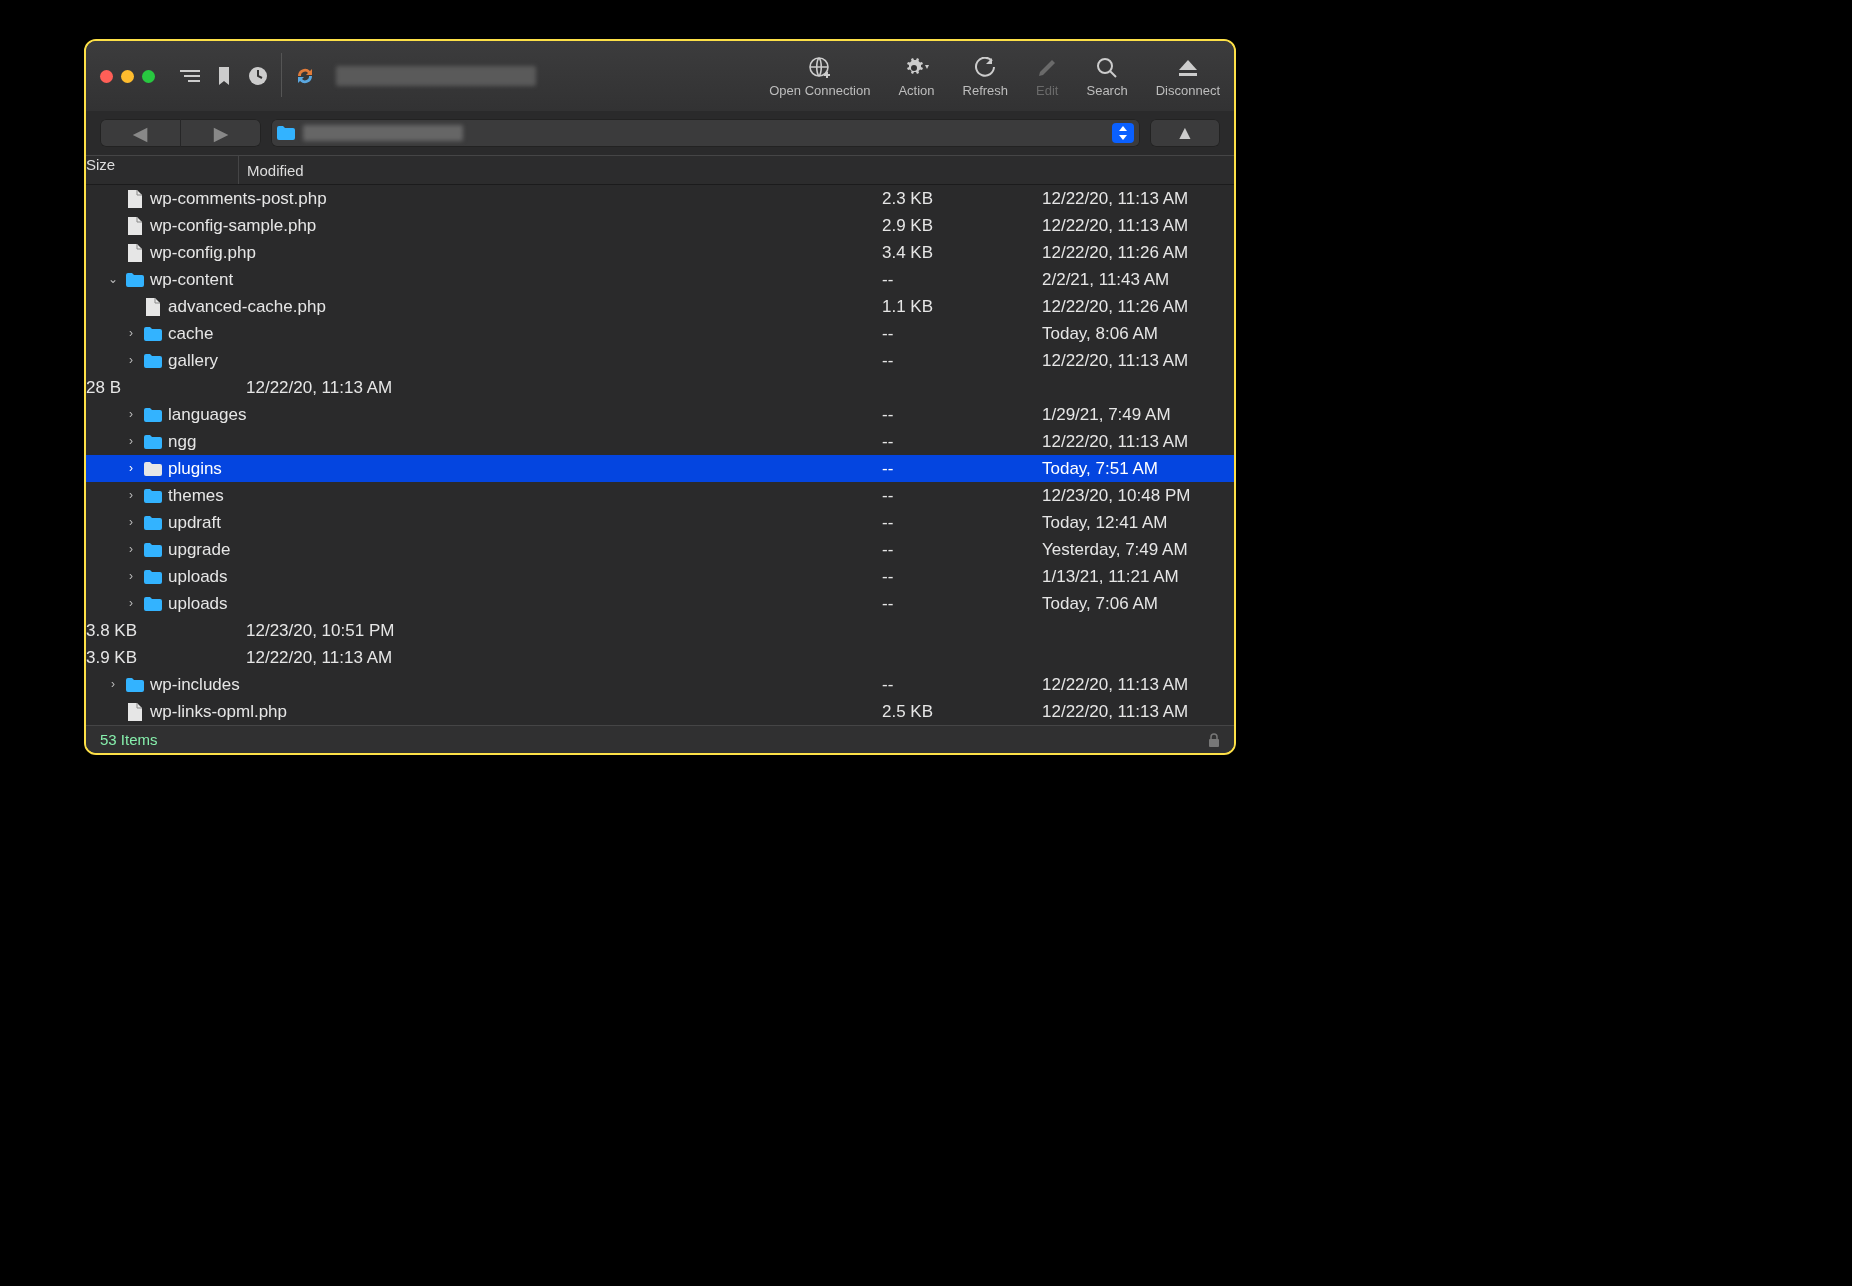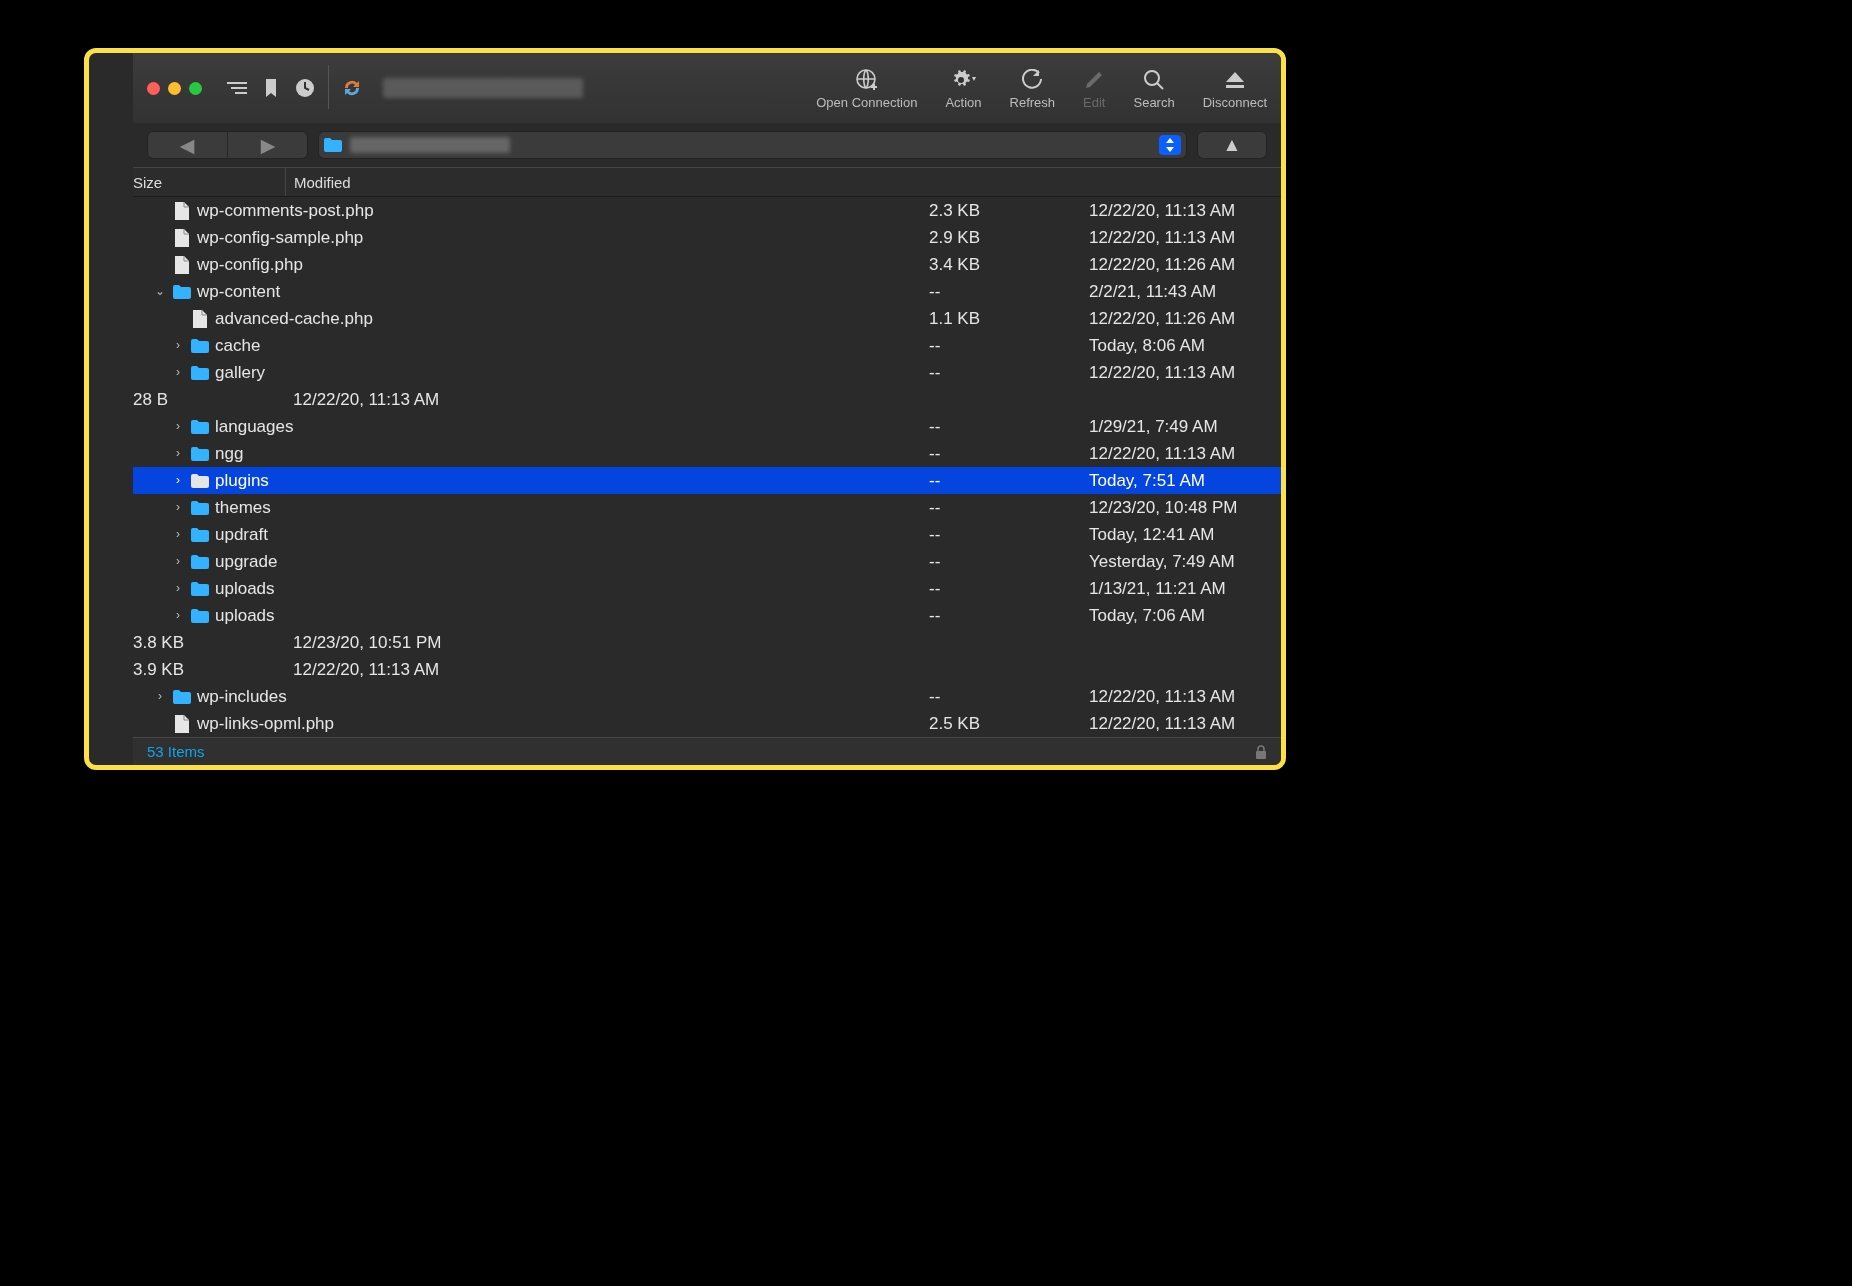--- a/index.html
+++ b/index.html
@@ -1,16 +1,16 @@
 <!DOCTYPE html>
 <html><head>
 <meta charset="utf-8">
 <style>
   html,body { margin:0; padding:0; background:#000; width:1852px; height:1286px; font-family:-apple-system,"Helvetica Neue",Arial,sans-serif; font-size:19px; color:#e6e6e6; }
-  .window { position:absolute; left:84px; top:48px; width:1148px; background:#2a2a2b; border-radius:12px; box-shadow:0 20px 60px rgba(0,0,0,0.8); overflow:hidden; border:5px solid #fde047;padding-left:44px; }
+  .window { position:absolute; left:84px; top:39px; width:1148px; background:#2a2a2b; border-radius:12px; box-shadow:0 20px 60px rgba(0,0,0,0.8); overflow:hidden; border:2px solid #fde047; }
 
   
   .titlebar { display:flex; align-items:stretch; background:linear-gradient(#3c3c3d,#323233); height:70px; }
   .traffic { display:flex; gap:8px; align-items:center; padding:0 14px; }
   .dot { width:13px; height:13px; border-radius:50%; }
   .dot.red{background:#ff5f57}.dot.yellow{background:#febc2e}.dot.green{background:#28c840}
   .tb-group{display:flex;align-items:center;padding:0 4px;}
   .tb-btn{display:flex;flex-direction:column;align-items:center;justify-content:center;color:#ccc;padding:0 14px;cursor:default;gap:2px;}
   .tb-btn.disabled{color:#6a6a6a}
   .tb-btn .ico{height:26px;display:flex;align-items:center;justify-content:center;font-size:22px;}
@@ -28,21 +28,21 @@
   .navbtn:last-child{border-right:none}
   .pathbar{flex:1;height:28px;background:#3b3b3c;border-radius:6px;display:flex;align-items:center;padding:0 6px;gap:8px;box-shadow:0 0 0 1px #222 inset;}
   .pathbar .fld{color:#3da9fc}
   .path-blur{background:#666;height:16px;width:160px;filter:blur(2px);border-radius:2px}
   .path-drop{margin-left:auto;width:22px;height:20px;border-radius:4px;background:#0a60ff;color:#fff;display:flex;align-items:center;justify-content:center;font-size:12px}
   .upbtn{width:70px;height:28px;background:#3b3b3c;border-radius:6px;display:flex;align-items:center;justify-content:center;color:#ccc;box-shadow:0 0 0 1px #222 inset;}
 
   
   .thead{display:flex;background:#2c2c2d;border-top:1px solid #454546;border-bottom:1px solid #1b1b1c;font-size:15px;color:#ddd;height:28px;align-items:center;}
   .col-name{flex:1;padding-left:14px;display:flex;align-items:center;border-right:1px solid #454546;height:100%;}
-  .col-size{width:144px;text-align:right;padding-right:8px;border-right:1px solid #454546;height:100%;display:flex;align-items:center;}
+  .col-size{width:144px;text-align:right;padding-right:8px;border-right:1px solid #454546;height:100%;display:flex;align-items:flex-start;}
   .col-mod{width:178px;padding-left:8px;padding-right:10px;height:100%;display:flex;align-items:center;}
   .sort-ind{margin-left:auto;margin-right:8px;color:#aaa;font-size:12px}
 
   
   .rows{}
   .row{display:flex;align-items:center;height:27px;font-size:17px;color:#e6e6e6;line-height:27px;}
   .row .cell-name{flex:1;display:flex;align-items:center;gap:6px;overflow:hidden;}
   .row .cell-size{width:144px;text-align:left;padding-right:8px;white-space:nowrap}
   .row .cell-mod{width:178px;padding-left:8px;padding-right:14px;white-space:nowrap}
   .row.selected{background:#0445e0;color:#fff}
@@ -51,21 +51,21 @@
   .row.selected .disclosure{color:#fff}
   .ficon{width:18px;height:18px;display:flex;align-items:center;justify-content:center;font-size:16px;flex:none}
   .ficon.folder{color:#33b3ff}
   .ficon.file{color:#e6e6e6}
   .ficon.htaccess{background:#34a853;color:#fff;font-size:10px;border-radius:2px}
   .indent-pad{flex:none}
 
   
   
 
-  .statusbar{display:flex;align-items:center;height:27px;background:#303031;border-top:1px solid #454546;padding:0 14px;font-size:15px;color:#0ea5e9}
+  .statusbar{display:flex;align-items:center;height:27px;background:#303031;border-top:1px solid #454546;padding:0 14px;font-size:15px;color:#86efac}
   .statusbar .lock{margin-left:auto;color:#777;font-size:14px}
 
   svg{display:block}
 </style>
 </head>
 <body>
 
 <div class="window">
 
   <div class="titlebar">

